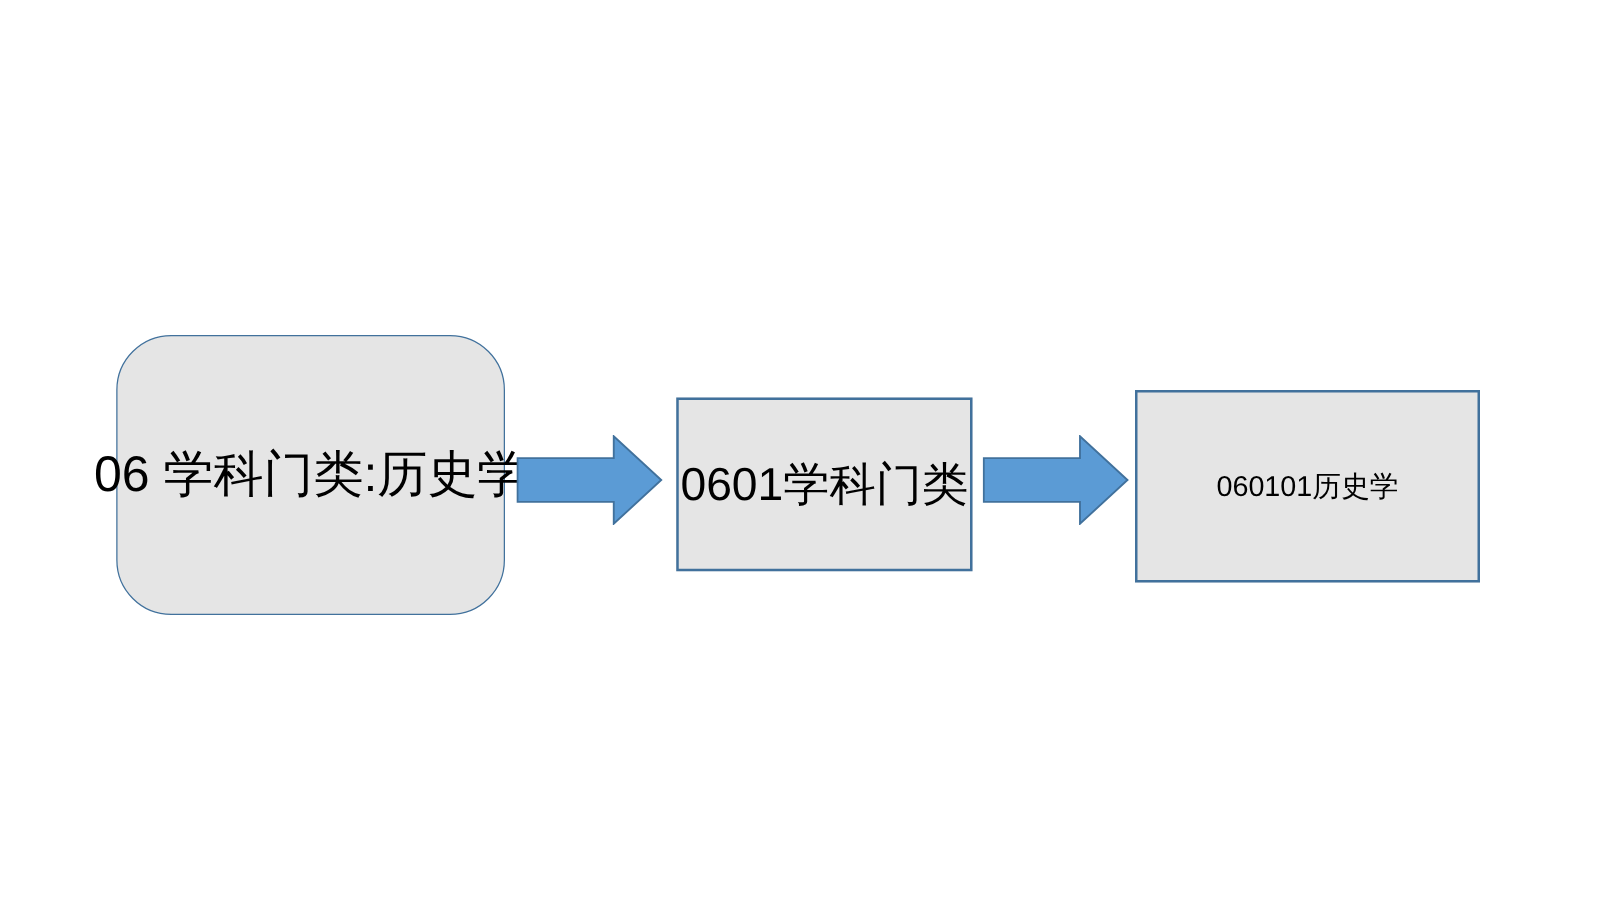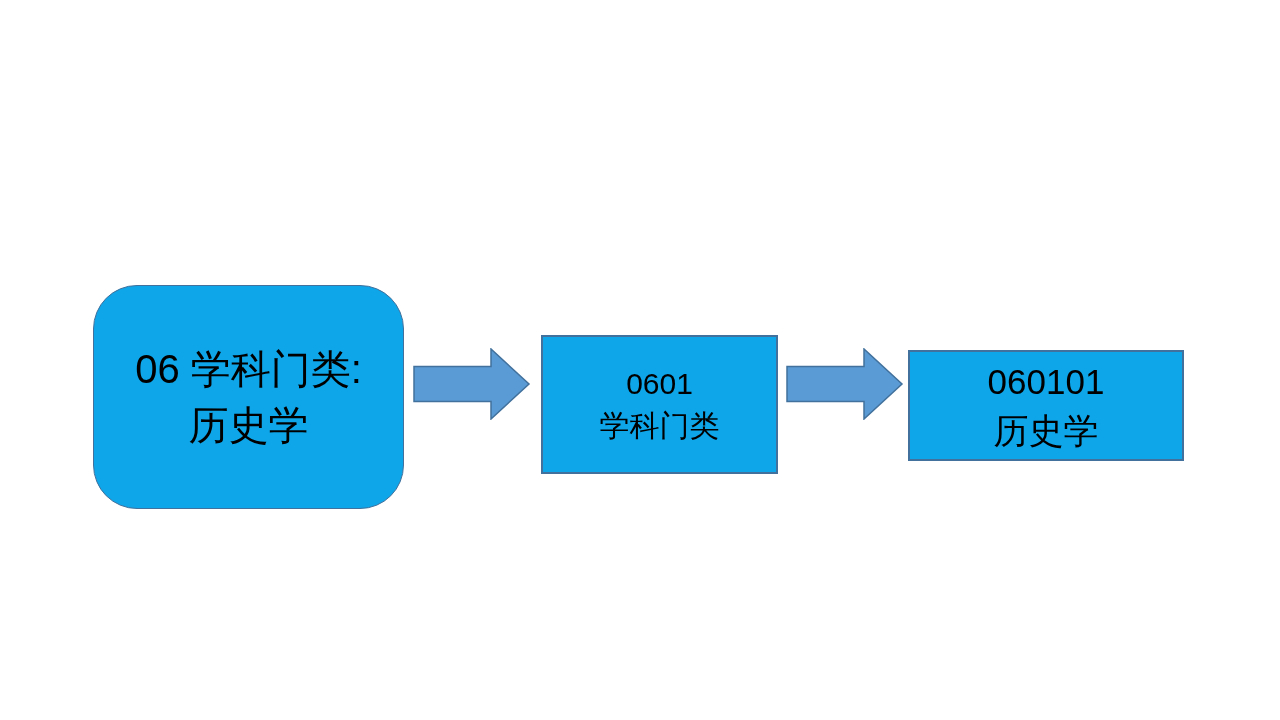--- a/index.html
+++ b/index.html
@@ -11,58 +11,56 @@
     position: relative;
     width: 1280px;
     height: 720px;
     background: #ffffff;
     overflow: hidden;
     font-family: "Liberation Sans", "DejaVu Sans", sans-serif;
     color: #000000;
   }
   .node {
     position: absolute;
-    background: #0ea5e9;
+    background: #e5e5e5;
     border: 2px solid #41719c;
     box-sizing: border-box;
     display: flex;
-    flex-direction: column;
     justify-content: center;
     align-items: center;
     text-align: center;
     color: #000000;
-    margin-top: 17px;
   }
   .node .line {
     white-space: nowrap;
   }
   .node-1 {
     left: 93px;
     top: 268px;
     width: 311px;
     height: 224px;
     border-radius: 44px;
     border-width: 1px;
     font-size: 40px;
     line-height: 1.4;
   }
   .node-2 {
     left: 541px;
     top: 318px;
     width: 237px;
     height: 139px;
-    font-size: 30px;
+    font-size: 37px;
     line-height: 1.4;
   }
   .node-3 {
     left: 908px;
-    top: 333px;
+    top: 312px;
     width: 276px;
-    height: 111px;
-    font-size: 35px;
+    height: 154px;
+    font-size: 23px;
     line-height: 1.4;
   }
   .arrow {
     position: absolute;
     width: 118px;
     height: 72px;
   }
   .arrow-1 {
     left: 413px;
     top: 348px;

